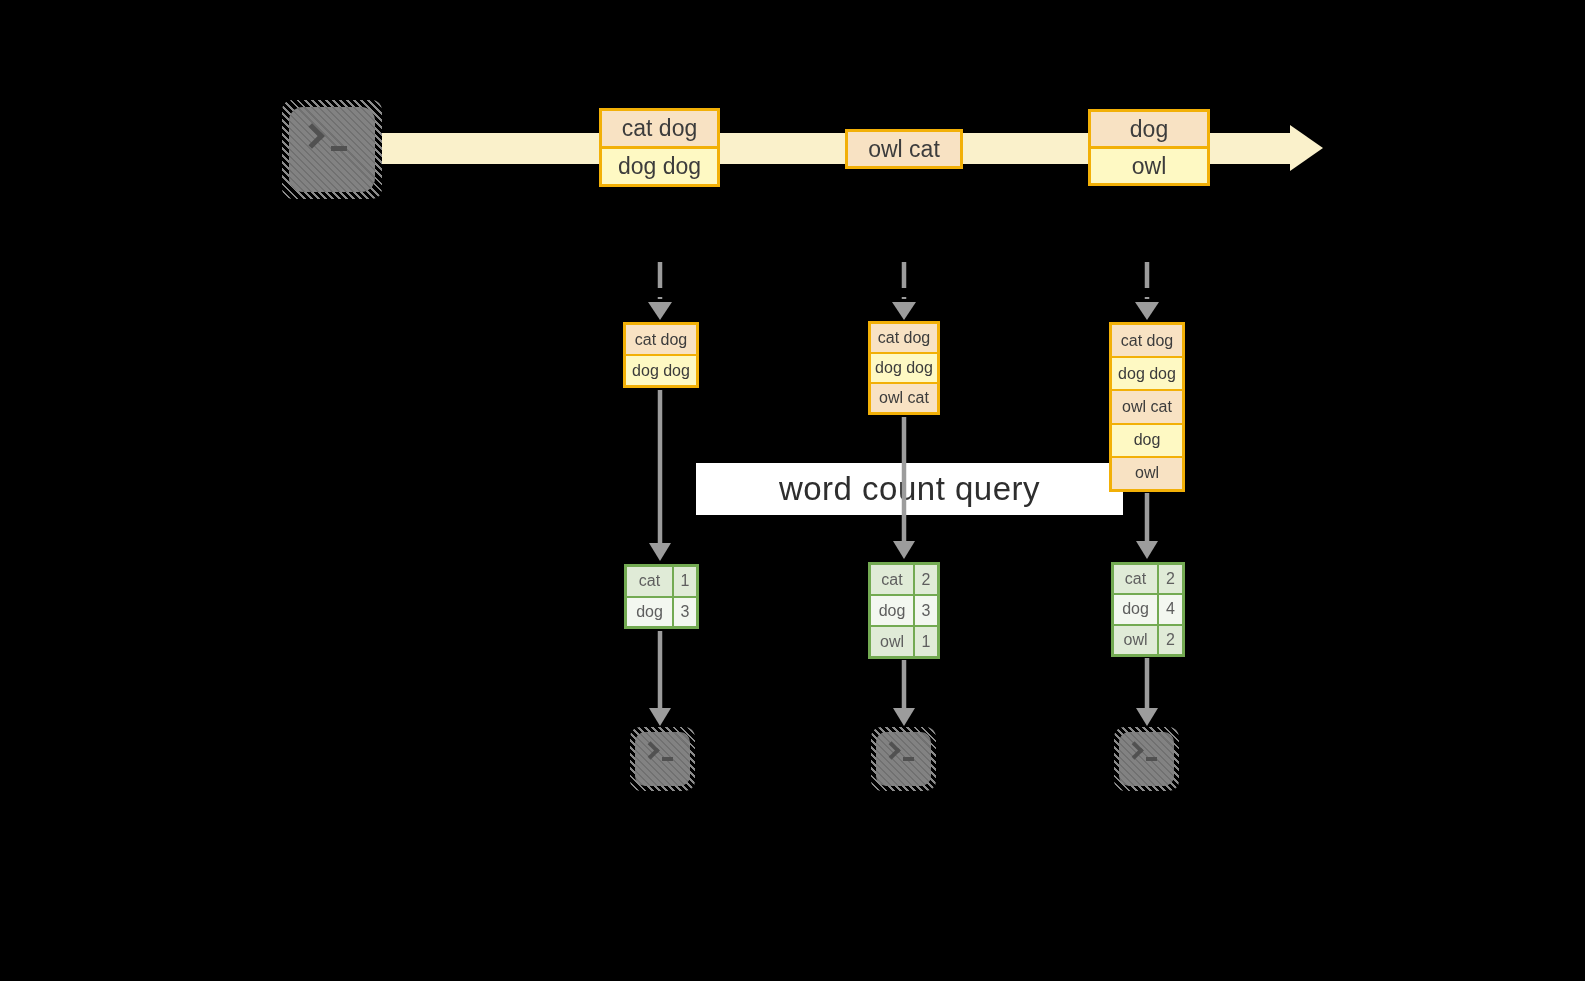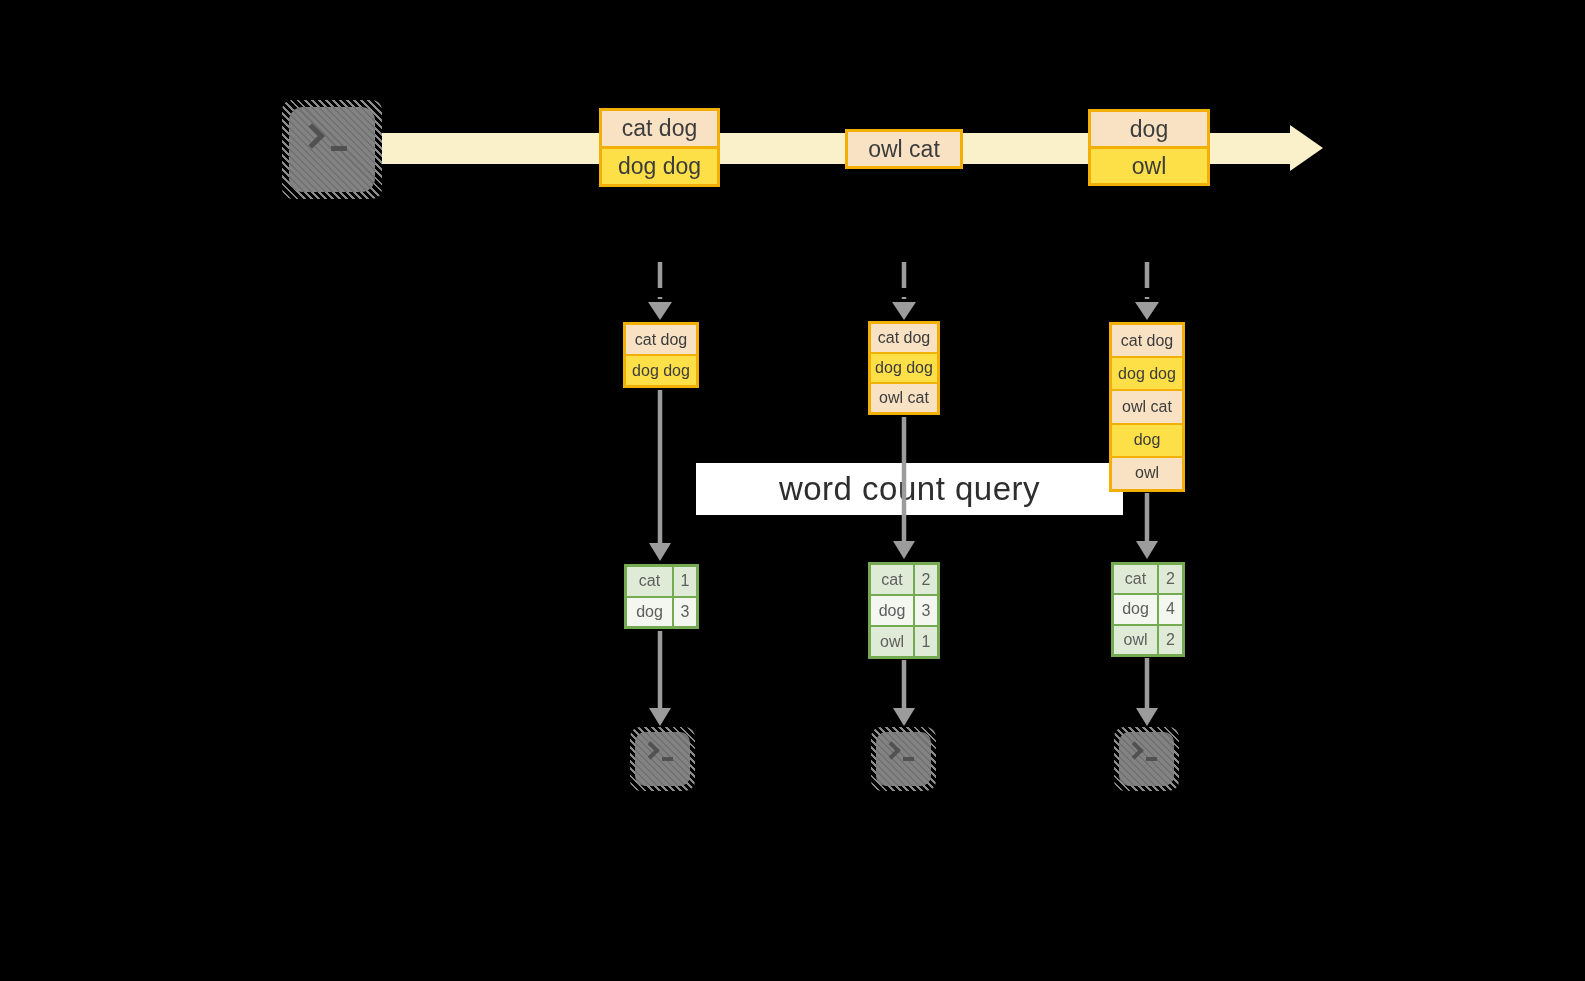--- a/index.html
+++ b/index.html
@@ -29,21 +29,21 @@
     position:absolute;z-index:5;box-sizing:border-box;
     border:3px solid #f2b007;display:flex;flex-direction:column;
   }
   .orow{
     flex:1;display:flex;align-items:center;justify-content:center;
     color:#3c3c3c;white-space:nowrap;
   }
   .orow + .orow{border-top:3px solid #f2b007;}
   .obox.small .orow + .orow{border-top:2px solid #f2b007;}
   .orow.dark{background:#f8e2c3;}
-  .orow.light{background:#fde047;}
+  .orow.light{background:#fef9c3;}
   .obox.big .orow{font-size:23px;}
   .obox.small .orow{font-size:16px;}
   
   .gtable{
     position:absolute;z-index:5;box-sizing:border-box;
     border:3px solid #73aa52;background:#73aa52;
     display:grid;gap:2px;
   }
   .gcell{
     display:flex;align-items:center;justify-content:center;

